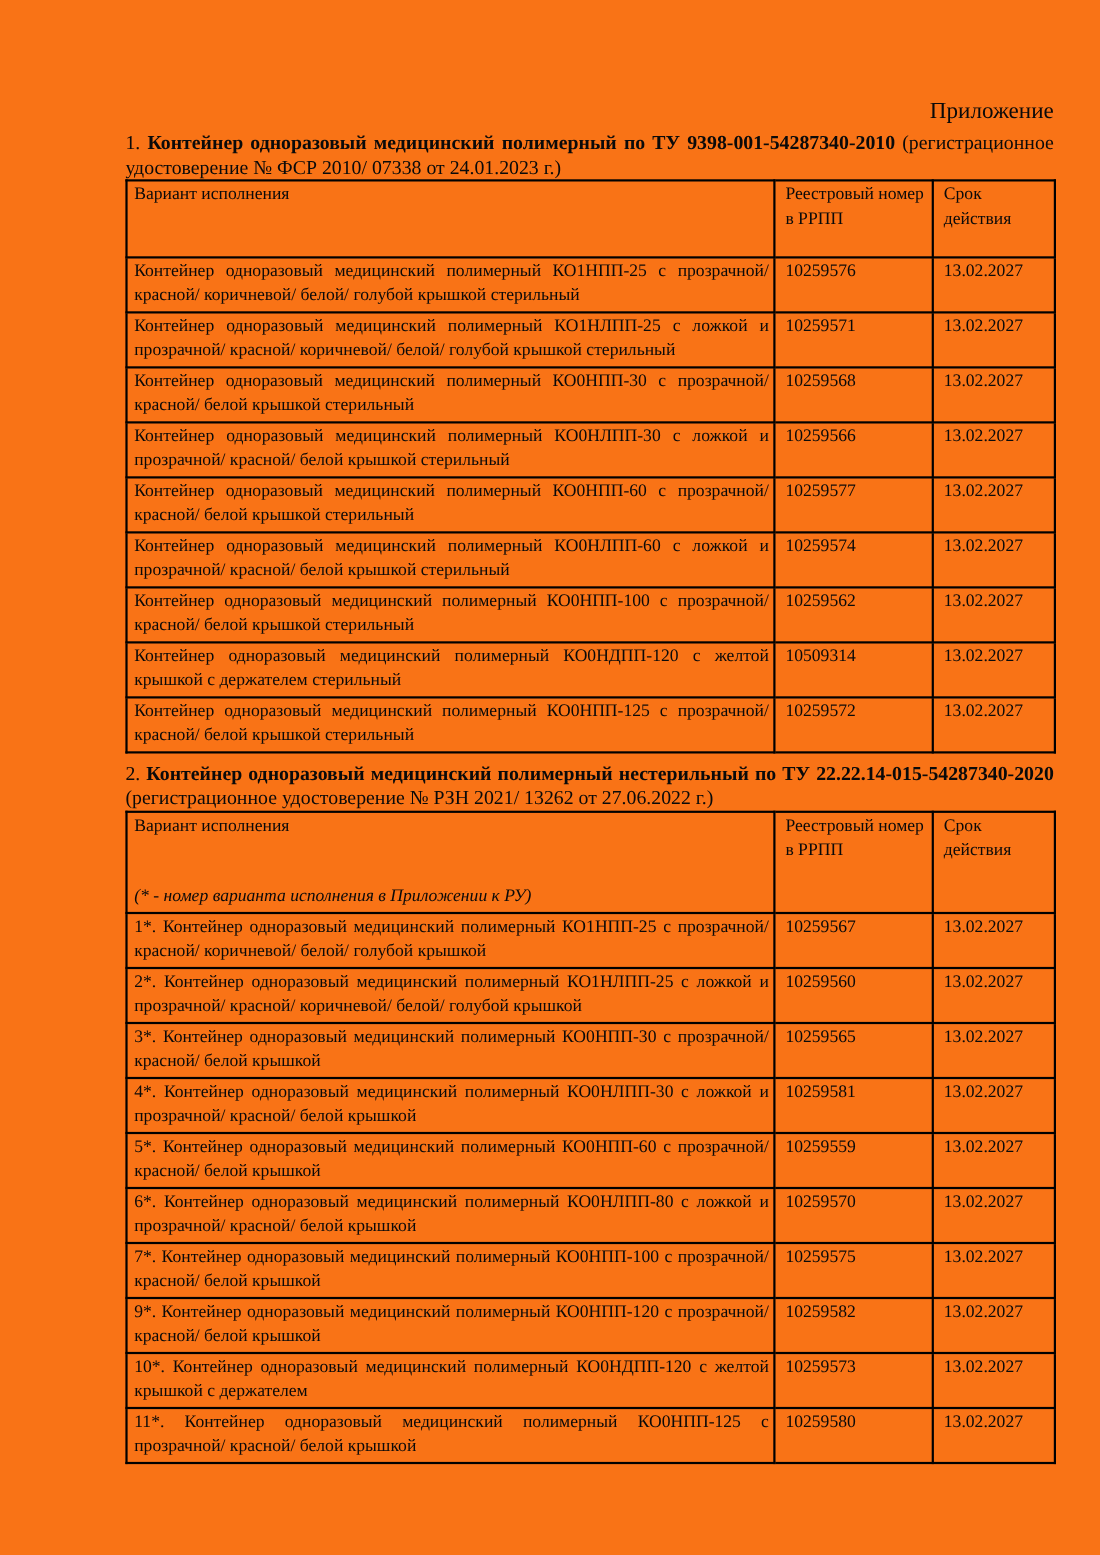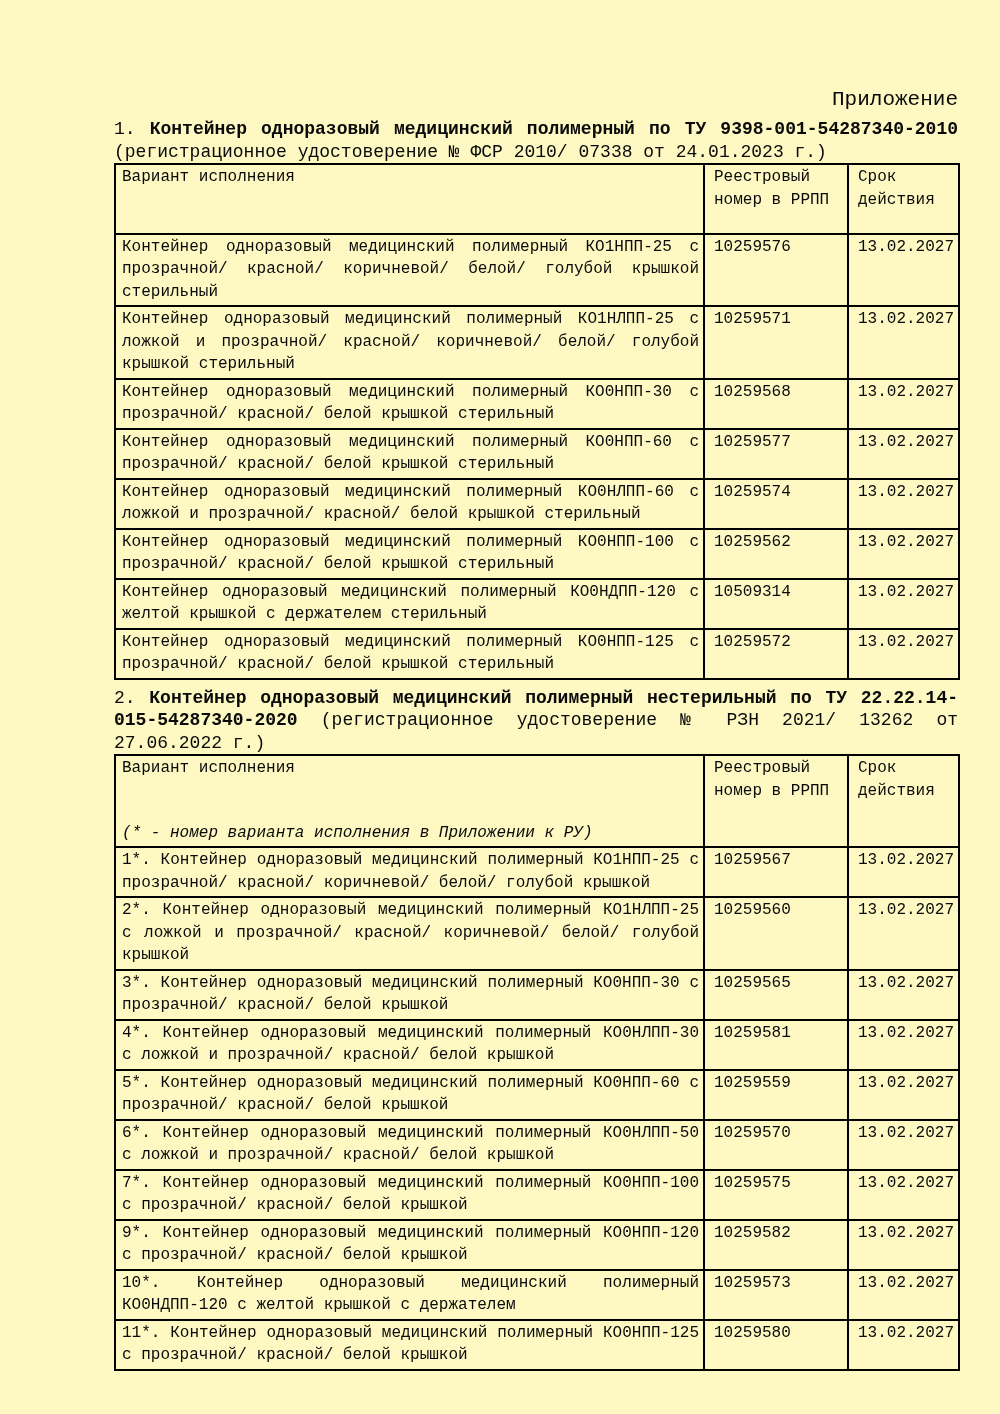--- a/index.html
+++ b/index.html
@@ -1,20 +1,20 @@
 <!DOCTYPE html>
 <html lang="ru"><head>
 <meta charset="utf-8">
 <style>
   html,body{margin:0;padding:0;background:#ffffff;}
   .page{
     position:relative;
     width:1000px;height:1414px;
-    background:#fef9c3;color:#0a0a0a;
-    font-family:Liberation Mono, monospace;
+    background:#f97316;color:#0a0a0a;
+    font-family:Liberation Serif, serif;
     overflow:hidden;
     box-sizing:border-box;
   }
   .content{padding:88px 42px 0 114px;}
   .annex-title{
     font-size:21px;line-height:24px;
     text-align:right;
   }
   .heading{
     margin:6px 0 0 0;
@@ -86,20 +86,25 @@
               <td class="variant">Контейнер одноразовый медицинский полимерный КО1НЛПП-25 с ложкой и прозрачной/ красной/ коричневой/ белой/ голубой крышкой стерильный</td>
               <td class="num">10259571</td>
               <td class="num">13.02.2027</td>
             </tr>
             <tr>
               <td class="variant">Контейнер одноразовый медицинский полимерный КО0НПП-30 с прозрачной/ красной/ белой крышкой стерильный</td>
               <td class="num">10259568</td>
               <td class="num">13.02.2027</td>
             </tr>
             <tr>
+              <td class="variant">Контейнер одноразовый медицинский полимерный КО0НЛПП-30 с ложкой и прозрачной/ красной/ белой крышкой стерильный</td>
+              <td class="num">10259566</td>
+              <td class="num">13.02.2027</td>
+            </tr>
+            <tr>
               <td class="variant">Контейнер одноразовый медицинский полимерный КО0НПП-60 с прозрачной/ красной/ белой крышкой стерильный</td>
               <td class="num">10259577</td>
               <td class="num">13.02.2027</td>
             </tr>
             <tr>
               <td class="variant">Контейнер одноразовый медицинский полимерный КО0НЛПП-60 с ложкой и прозрачной/ красной/ белой крышкой стерильный</td>
               <td class="num">10259574</td>
               <td class="num">13.02.2027</td>
             </tr>
             <tr>
@@ -163,21 +168,21 @@
               <td class="variant">4*. Контейнер одноразовый медицинский полимерный КО0НЛПП-30 с ложкой и прозрачной/ красной/ белой крышкой</td>
               <td class="num">10259581</td>
               <td class="num">13.02.2027</td>
             </tr>
             <tr>
               <td class="variant">5*. Контейнер одноразовый медицинский полимерный КО0НПП-60 с прозрачной/ красной/ белой крышкой</td>
               <td class="num">10259559</td>
               <td class="num">13.02.2027</td>
             </tr>
             <tr>
-              <td class="variant">6*. Контейнер одноразовый медицинский полимерный КО0НЛПП-50 с ложкой и прозрачной/ красной/ белой крышкой</td>
+              <td class="variant">6*. Контейнер одноразовый медицинский полимерный КО0НЛПП-80 с ложкой и прозрачной/ красной/ белой крышкой</td>
               <td class="num">10259570</td>
               <td class="num">13.02.2027</td>
             </tr>
             <tr>
               <td class="variant">7*. Контейнер одноразовый медицинский полимерный КО0НПП-100 с прозрачной/ красной/ белой крышкой</td>
               <td class="num">10259575</td>
               <td class="num">13.02.2027</td>
             </tr>
             <tr>
               <td class="variant">9*. Контейнер одноразовый медицинский полимерный КО0НПП-120 с прозрачной/ красной/ белой крышкой</td>

